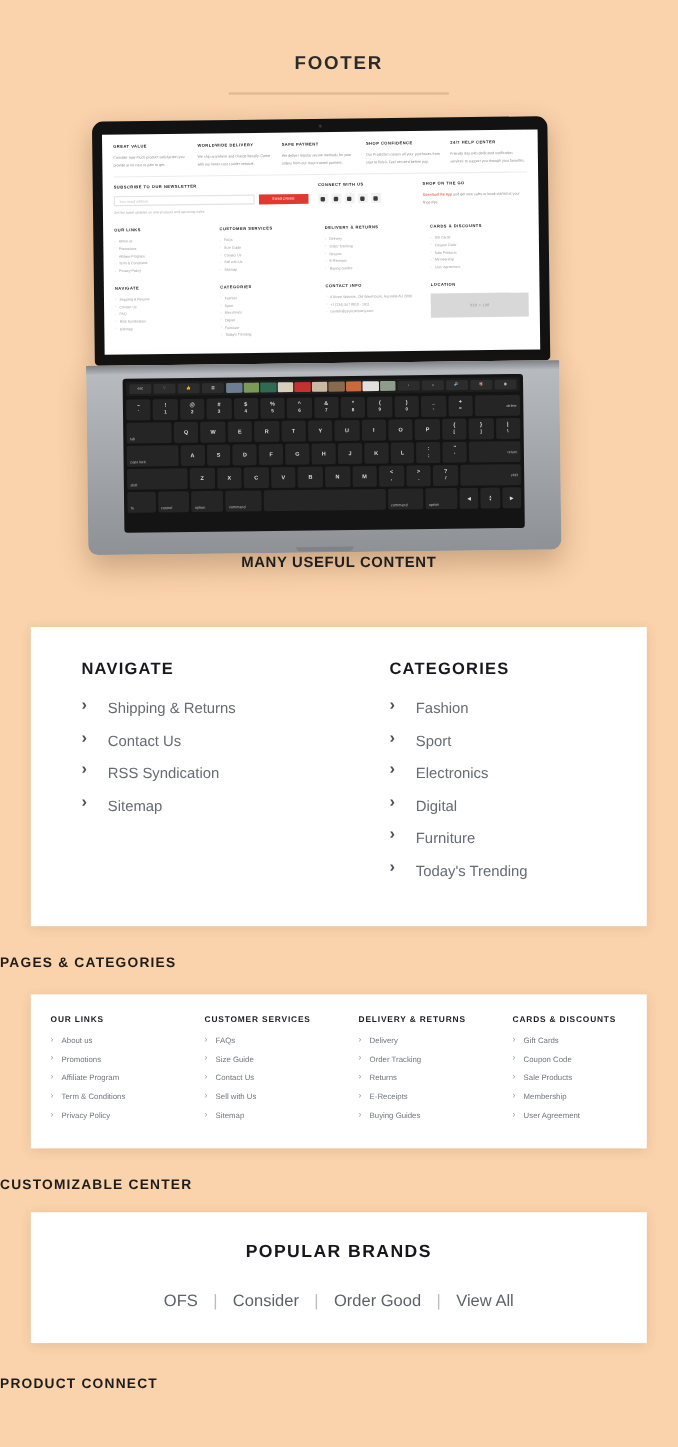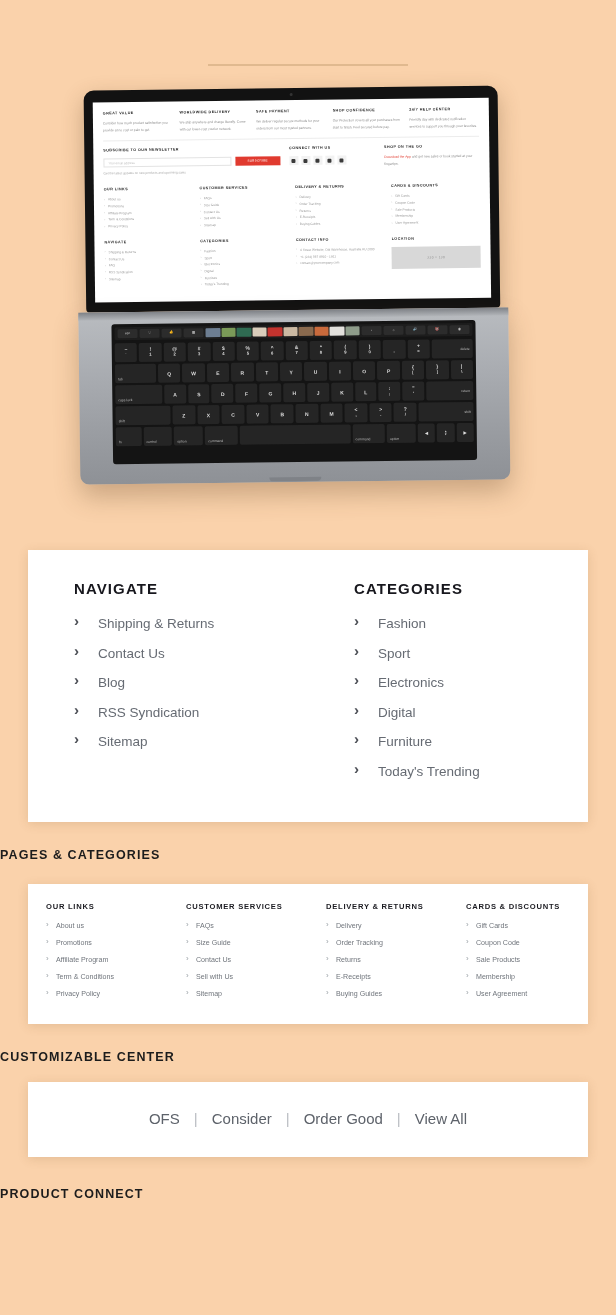--- a/index.html
+++ b/index.html
@@ -198,20 +198,21 @@
   .brand-row .b{ padding:0 14px; }
   .brand-row .d{ color:#b9bdc2; font-size:15px; }
 
   .gap18{ height:18px; } .gap22{ height:22px; }
   .gap26{ height:26px; } .gap30{ height:30px; }
 </style>
 </head>
 <body>
 
 <div class="page-head">
+  <h1>FOOTER</h1>
   <div class="head-rule"></div>
 </div>
 
 <div class="laptop-wrap">
   <div class="laptop">
 
     <div class="lid">
       <div class="cam"></div>
       <div class="screen">
         <div class="mini">
@@ -499,30 +500,30 @@
           <div class="k" style="font-size:3px;line-height:1;">▲<br>▼</div>
           <div class="k" style="font-size:4px;">▶</div>
         </div>
 
       </div>
       <div class="notch"></div>
     </div>
 
   </div>
 
+  <div class="caption">MANY USEFUL CONTENT</div>
 </div>
 
 <div class="gap22"></div>
 <div class="card nav-card">
   <div class="nav-col">
     <h3>NAVIGATE</h3>
     <ul>
       <li>Shipping &amp; Returns</li>
       <li>Contact Us</li>
-      <li>Blog</li>
       <li>RSS Syndication</li>
       <li>Sitemap</li>
     </ul>
   </div>
   <div class="nav-col right">
     <h3>CATEGORIES</h3>
     <ul>
       <li>Fashion</li>
       <li>Sport</li>
       <li>Electronics</li>
@@ -578,20 +579,21 @@
       <li>User Agreement</li>
     </ul>
   </div>
 </div>
 
 <div class="gap26"></div>
 <div class="sec-label">CUSTOMIZABLE CENTER</div>
 
 <div class="gap18"></div>
 <div class="card brands-card">
+  <h3>POPULAR BRANDS</h3>
   <div class="brand-row">
     <span class="b">OFS</span>
     <span class="d">|</span>
     <span class="b">Consider</span>
     <span class="d">|</span>
     <span class="b">Order Good</span>
     <span class="d">|</span>
     <span class="b">View All</span>
   </div>
 </div>

